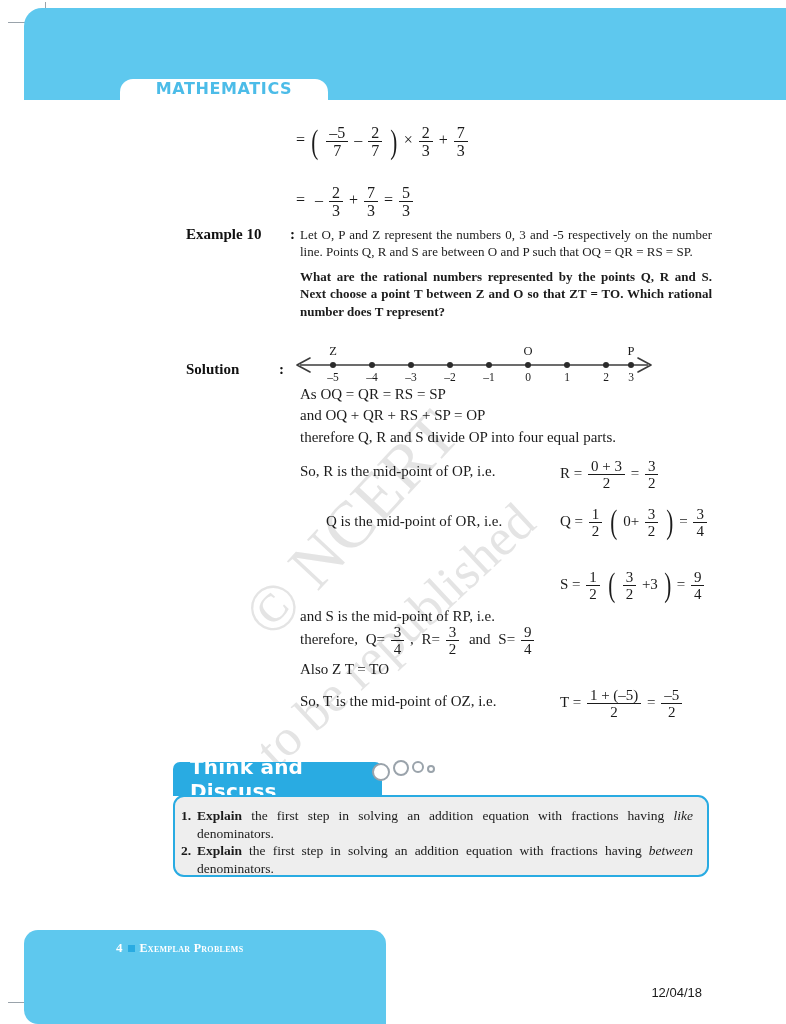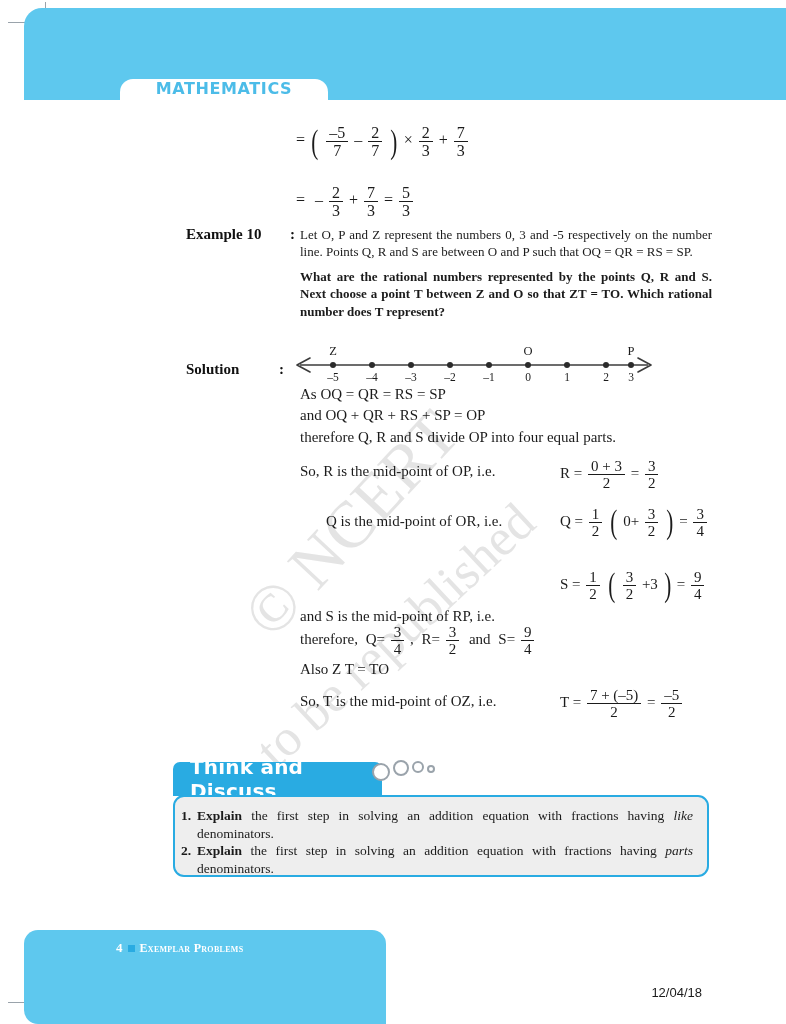--- a/index.html
+++ b/index.html
@@ -474,21 +474,21 @@
 
     <div class="step" style="left:300px; top:561px;">Also Z T = TO</div>
 
     <div class="step" style="left:300px; top:593px;">
       <span class="step-text">So,    T is the mid-point of OZ, i.e.</span>
     </div>
     <div class="step m" style="left:560px; top:587px;">
       <span>T</span>
       <span>=</span>
       <span class="frac">
-        <span class="num">7 + (–5)</span>
+        <span class="num">1 + (–5)</span>
         <span class="den">2</span>
       </span>
       <span>=</span>
       <span class="frac">
         <span class="num">–5</span>
         <span class="den">2</span>
       </span>
     </div>
 
   </div>
@@ -500,21 +500,21 @@
     <div class="bubble b1"></div>
     <div class="bubble b2"></div>
     <div class="bubble b3"></div>
     <div class="bubble b4"></div>
 
     <div class="td-box">
       <div class="td-item td-i1">
         <span class="num">1.</span><b>Explain</b><span> the first step in solving an addition equation with fractions having </span><i>like</i><span> denominators.</span>
       </div>
       <div class="td-item td-i2">
-        <span class="num">2.</span><b>Explain</b><span> the first step in solving an addition equation with fractions having </span><i>parts</i><span> denominators.</span>
+        <span class="num">2.</span><b>Explain</b><span> the first step in solving an addition equation with fractions having </span><i>between</i><span> denominators.</span>
       </div>
     </div>
   </div>
 
   <div class="footer-bar"></div>
   <div class="footer-text">
     <span class="footer-page">4</span>
     <span class="footer-sq"></span>
     <span class="footer-title">Exemplar Problems</span>
   </div>

